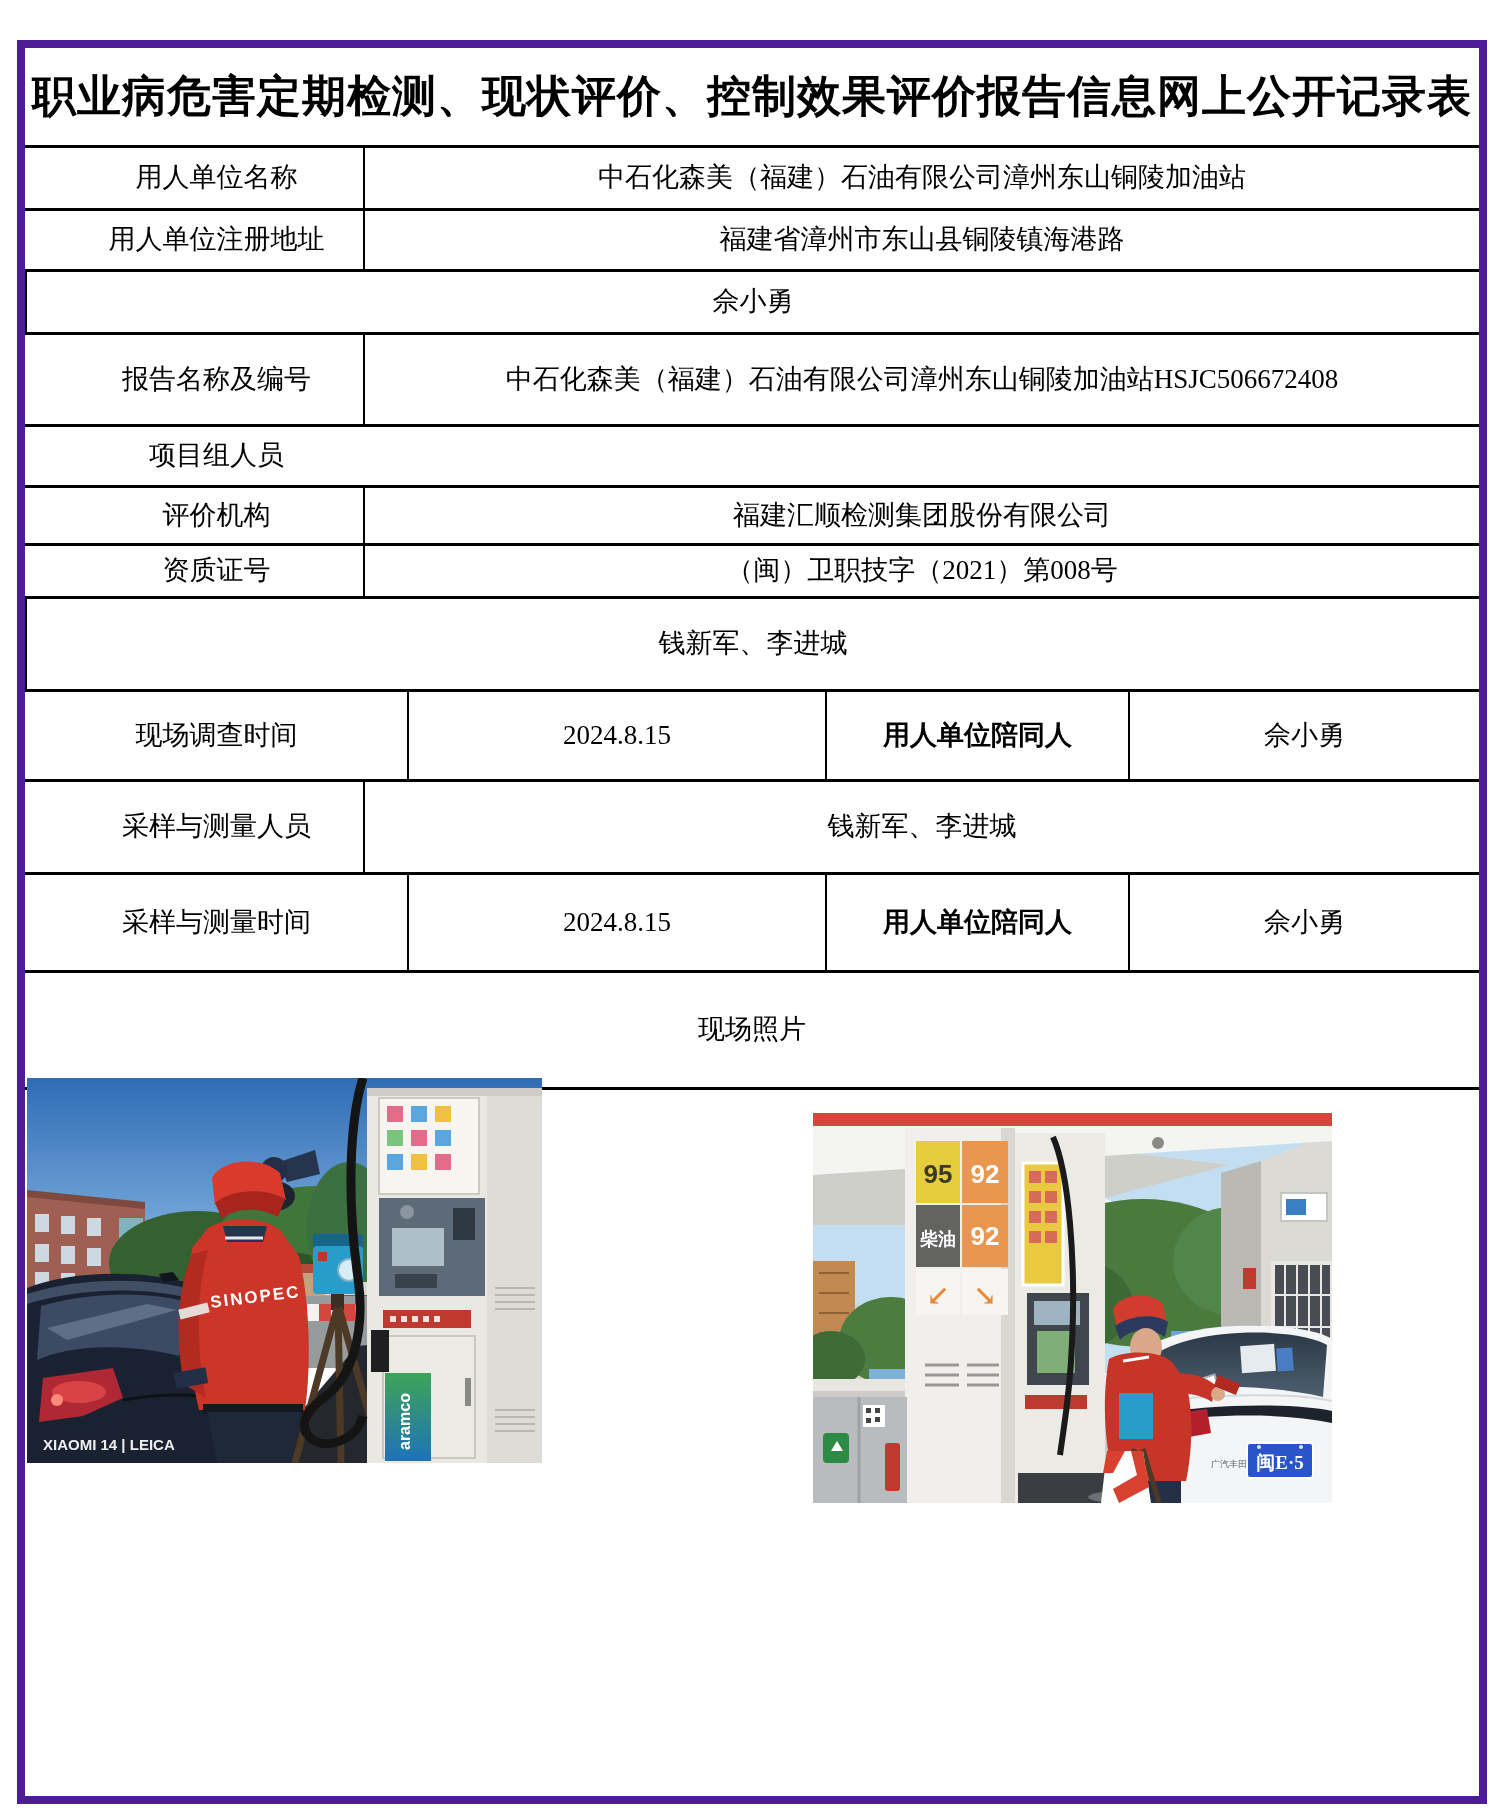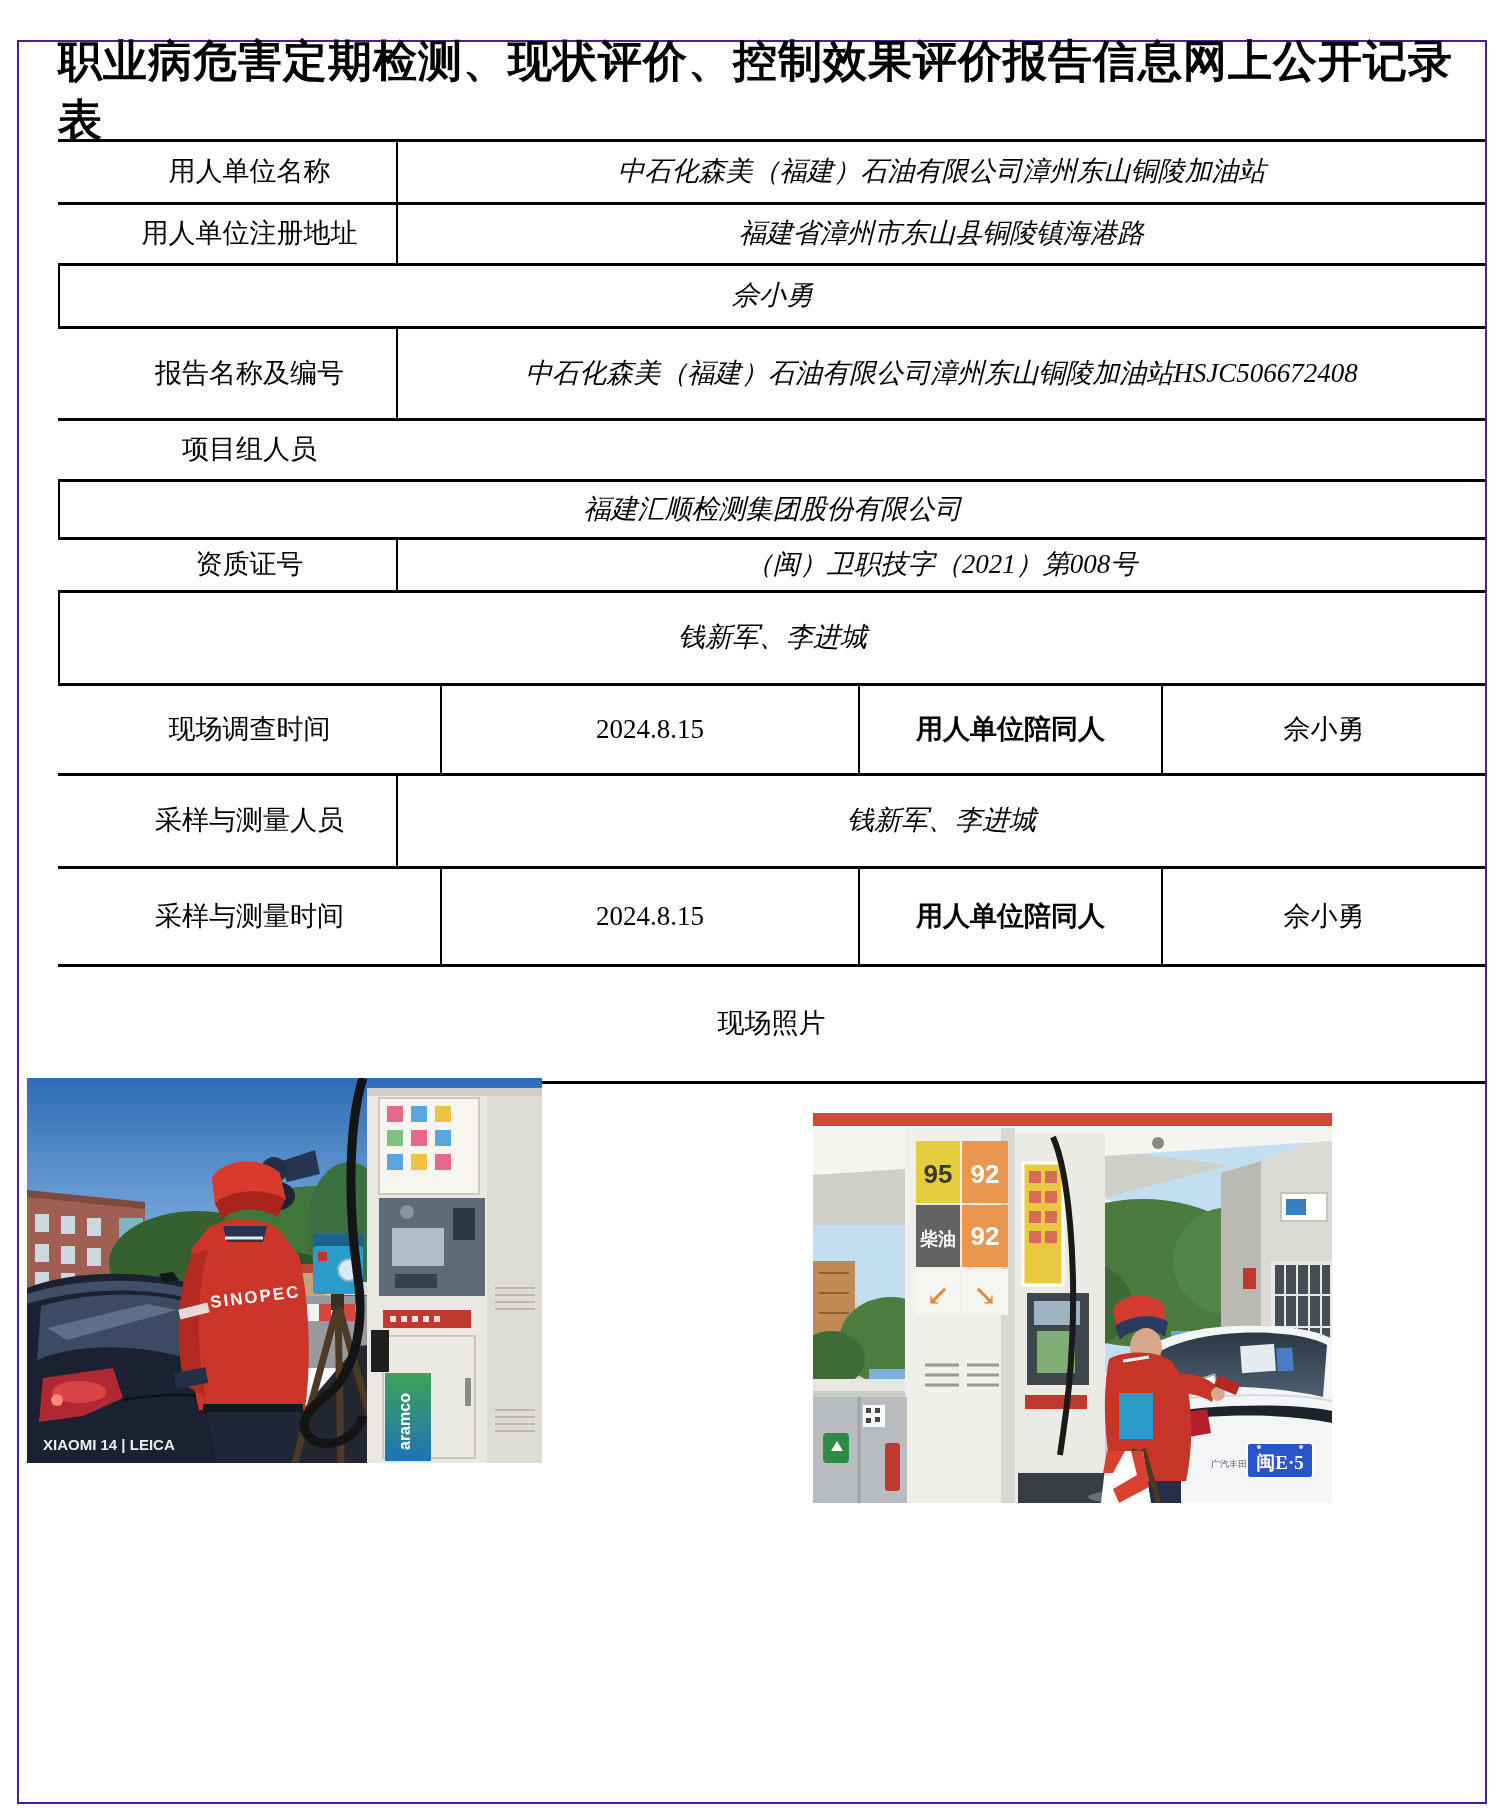--- a/index.html
+++ b/index.html
@@ -1,26 +1,26 @@
 <!DOCTYPE html>
 <html><head>
 <meta charset="utf-8">
 <style>
   html,body{margin:0;padding:0;background:#fff;}
   .page{position:relative;width:1502px;height:1814px;background:#fff;
         font-family:"Liberation Serif","DejaVu Serif",serif;color:#000;}
   .doc{position:absolute;left:17px;top:40px;width:1470px;height:1764px;
-       border:2px solid #4c1d95;box-sizing:border-box;background:#fff;padding-left:39px;}
+       border:8px solid #4c1d95;box-sizing:border-box;background:#fff;}
   .title{height:97px;border-bottom:3px solid #000;display:flex;align-items:center;
          justify-content:center;font-size:44px;font-weight:bold;letter-spacing:1px;}
   .row{display:flex;border-bottom:3px solid #000;}
   .cell{display:flex;align-items:center;justify-content:center;font-size:27px;
         text-align:center;line-height:1.3;padding:0 6px;box-sizing:border-box;}
   .lbl{width:293px;flex:none;margin-left:45px;}
-  .val{flex:1;border-left:2px solid #000;font-style:italic;}
+  .val{flex:1;border-left:2px solid #000;}
   .v1{width:418px;flex:none;border-left:2px solid #000;margin-left:44px;}
   .lbl2{width:303px;flex:none;border-left:2px solid #000;font-weight:bold;}
   .v2{flex:1;border-left:2px solid #000;}
   .full{flex:1;}
   .photo{position:absolute;display:block;}
   .photo-left{left:27px;top:1078px;}
   .photo-right{left:813px;top:1113px;}
   svg text{user-select:none;}
 </style>
 </head>
@@ -48,20 +48,21 @@
     <div class="row" style="height:89px">
       <div class="cell lbl">报告名称及编号</div>
       <div class="cell val">中石化森美（福建）石油有限公司漳州东山铜陵加油站HSJC506672408</div>
     </div>
 
     <div class="row" style="height:58px">
       <div class="cell lbl">项目组人员</div>
     </div>
 
     <div class="row" style="height:55px">
+      <div class="cell lbl">评价机构</div>
       <div class="cell val">福建汇顺检测集团股份有限公司</div>
     </div>
 
     <div class="row" style="height:50px">
       <div class="cell lbl">资质证号</div>
       <div class="cell val">（闽）卫职技字（2021）第008号</div>
     </div>
 
     <div class="row" style="height:90px">
       <div class="cell val">钱新军、李进城</div>

